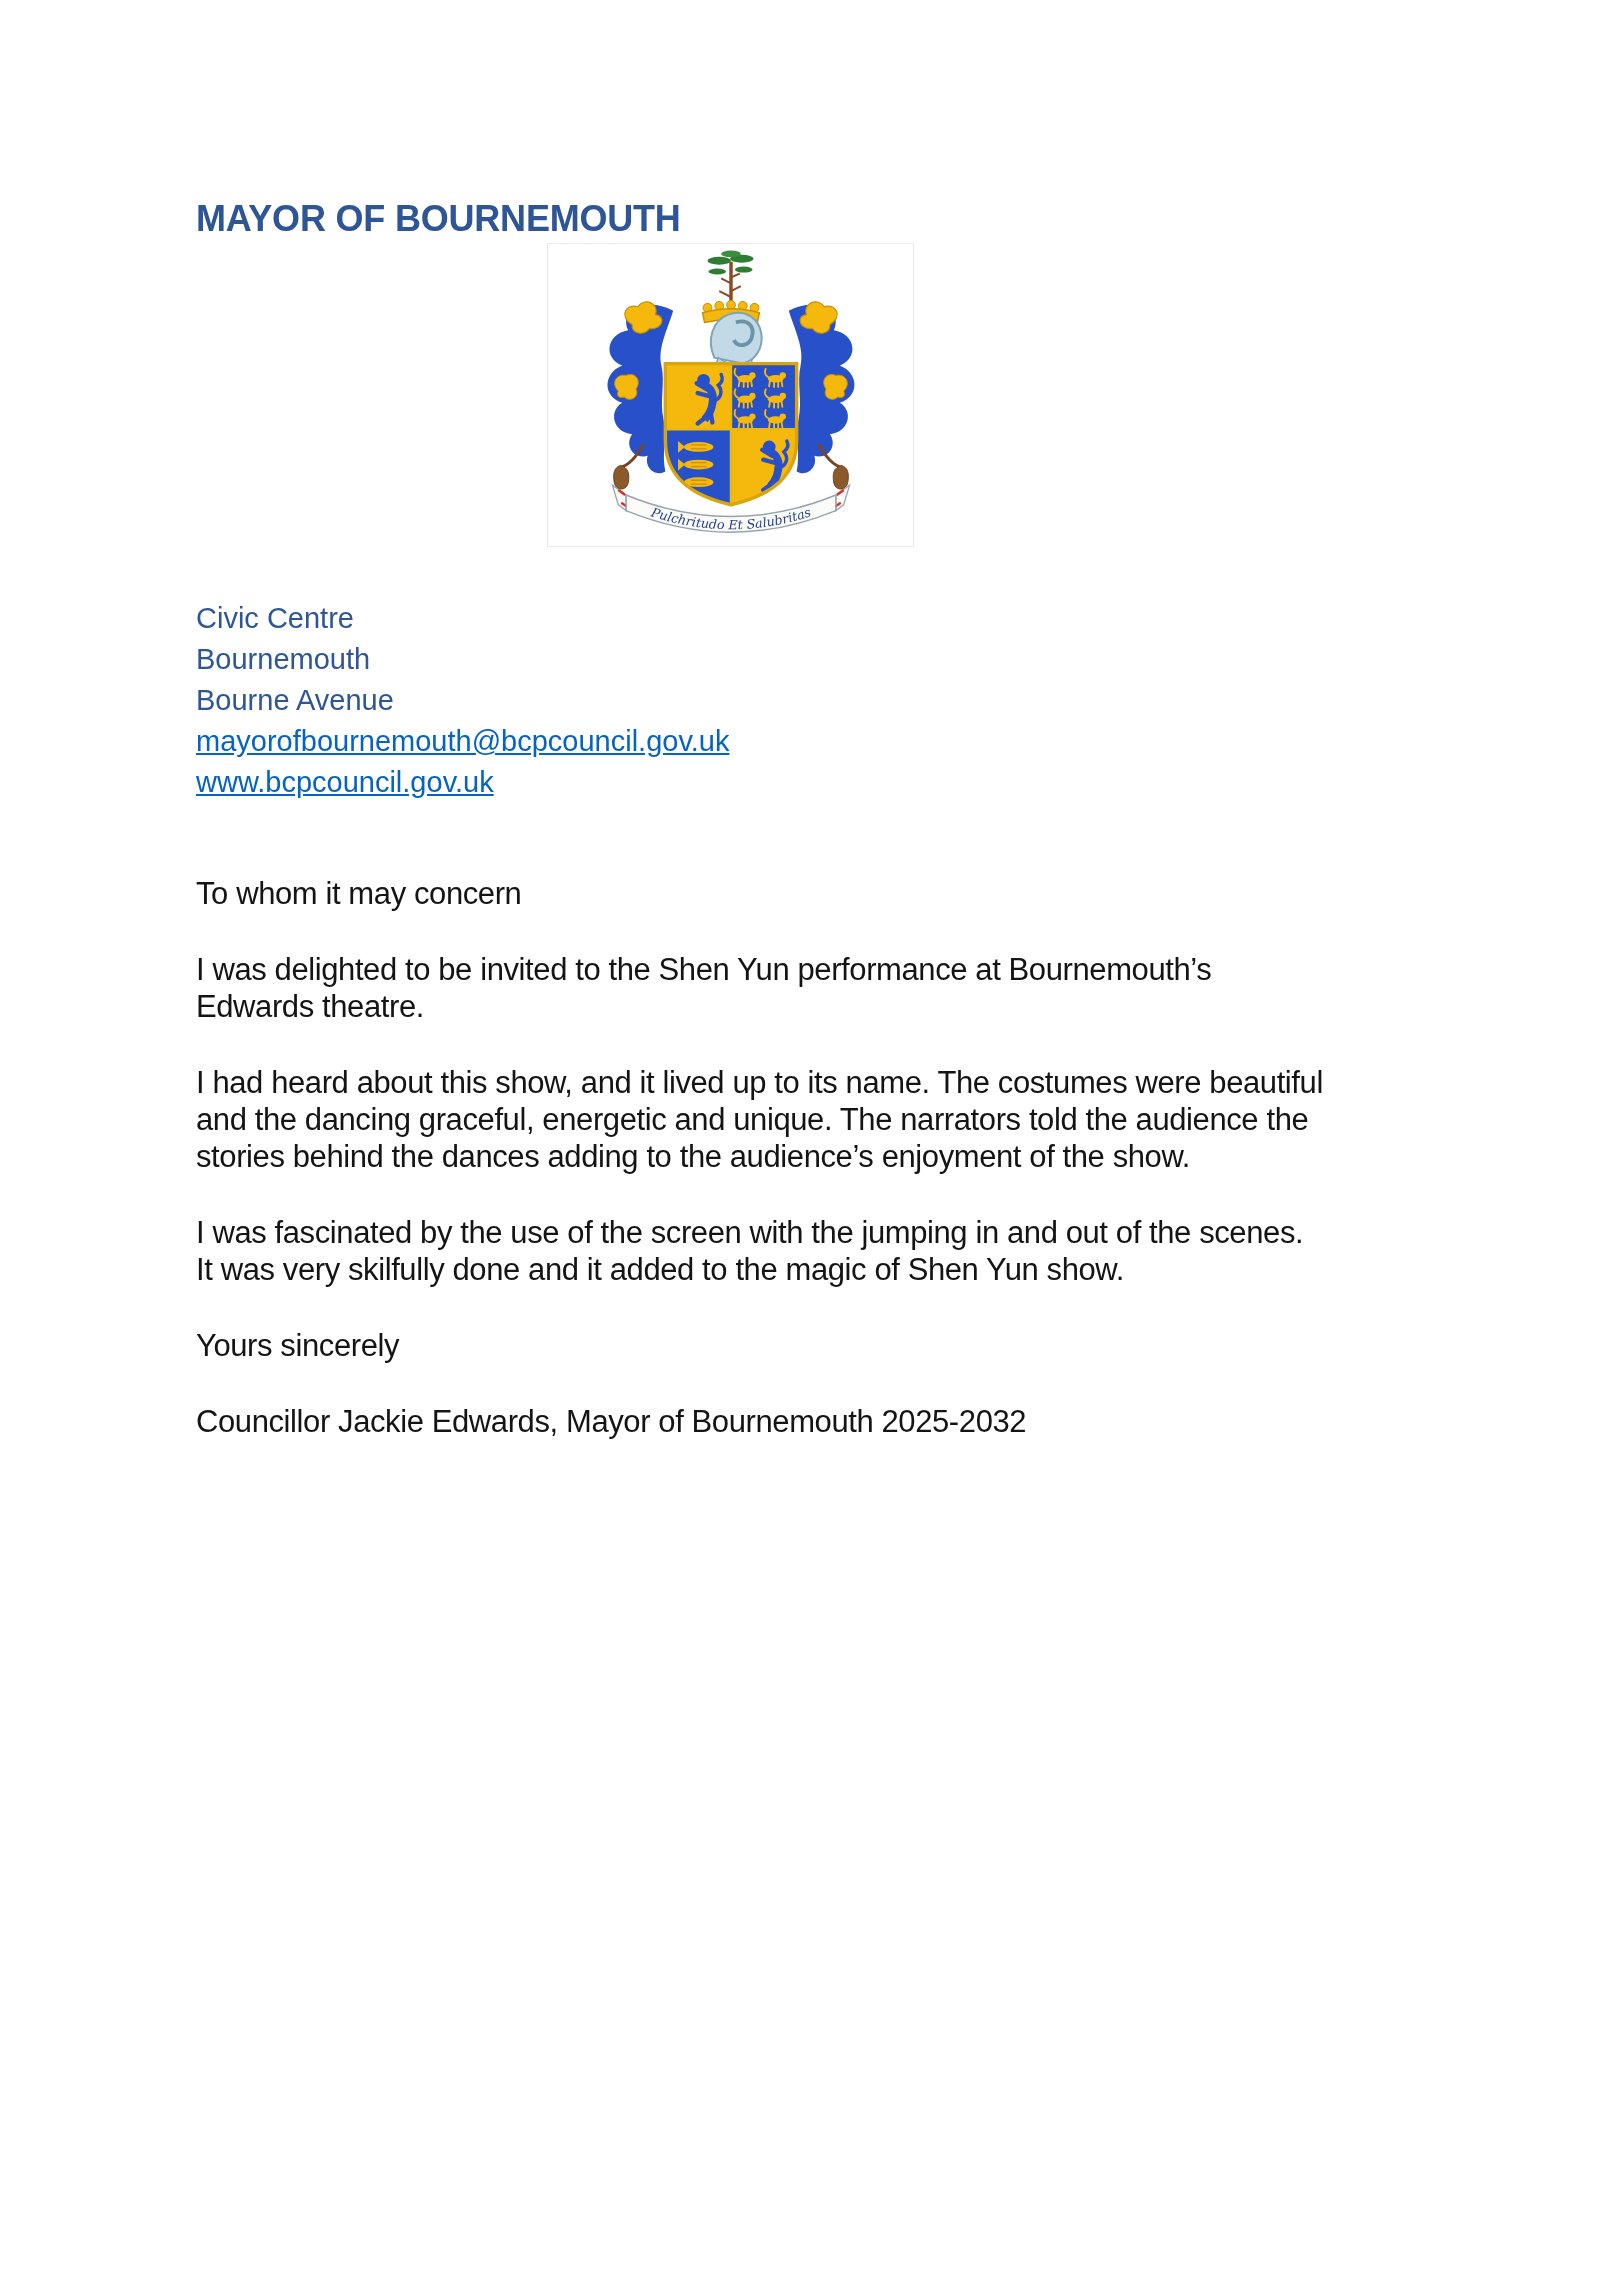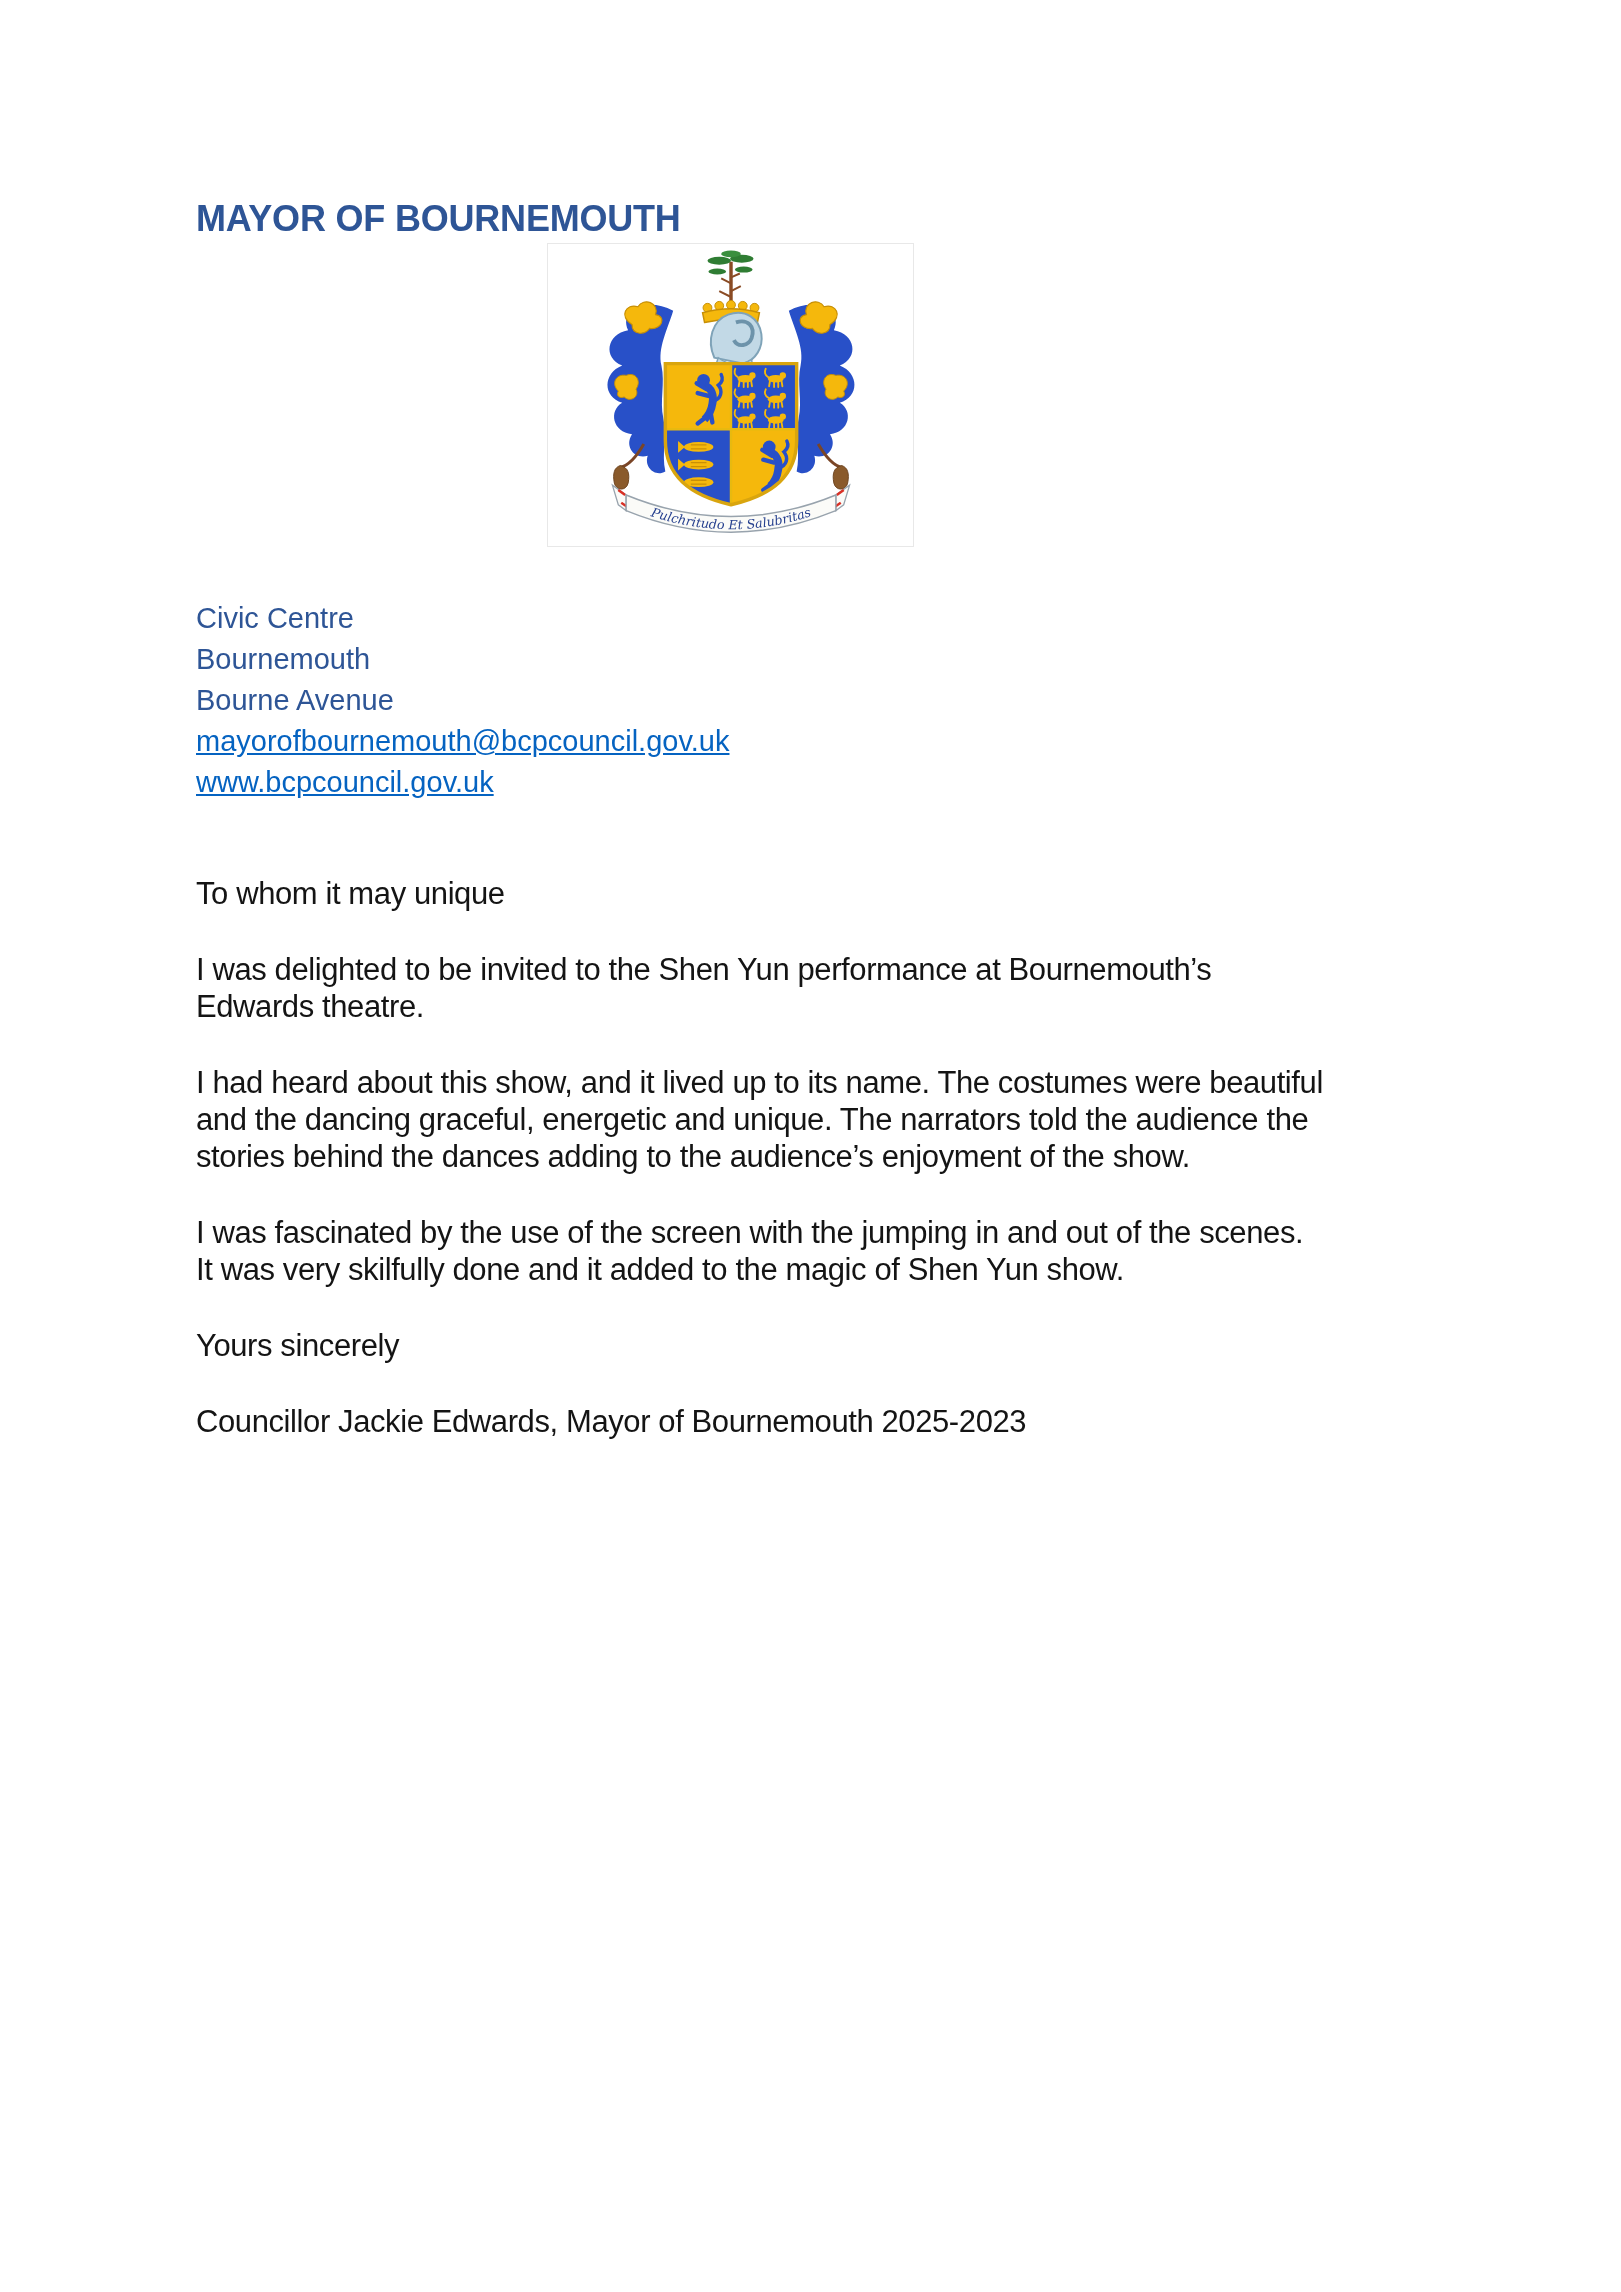--- a/index.html
+++ b/index.html
@@ -148,26 +148,26 @@
 
   <div class="address">
     <div>Civic Centre</div>
     <div>Bournemouth</div>
     <div>Bourne Avenue</div>
     <div><a href="#">mayorofbournemouth@bcpcouncil.gov.uk</a></div>
     <div><a href="#">www.bcpcouncil.gov.uk</a></div>
   </div>
 
   <div class="body-text">
-    <p class="para">To whom it may unique</p>
+    <p class="para">To whom it may concern</p>
     <p class="para">I was delighted to be invited to the Shen Yun performance at Bournemouth’s
 Edwards theatre.</p>
     <p class="para">I had heard about this show, and it lived up to its name. The costumes were beautiful
 and the dancing graceful, energetic and unique. The narrators told the audience the
 stories behind the dances adding to the audience’s enjoyment of the show.</p>
     <p class="para">I was fascinated by the use of the screen with the jumping in and out of the scenes.
 It was very skilfully done and it added to the magic of Shen Yun show.</p>
     <p class="para">Yours sincerely</p>
-    <p class="para sig">Councillor Jackie Edwards, Mayor of Bournemouth 2025-2023</p>
+    <p class="para sig">Councillor Jackie Edwards, Mayor of Bournemouth 2025-2032</p>
   </div>
 
 </div>
 
 
 </body></html>

